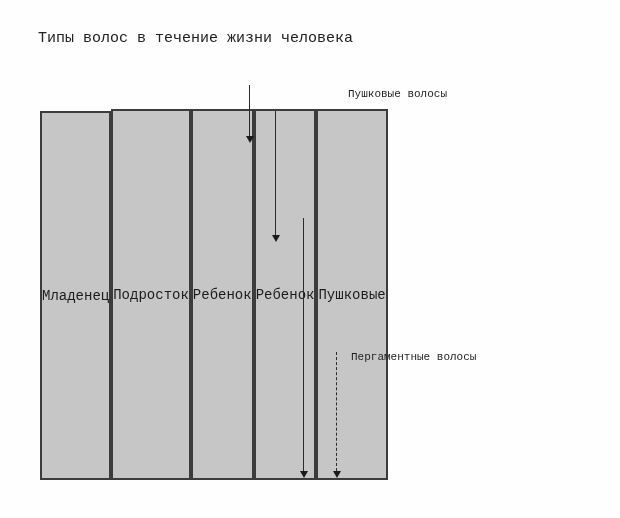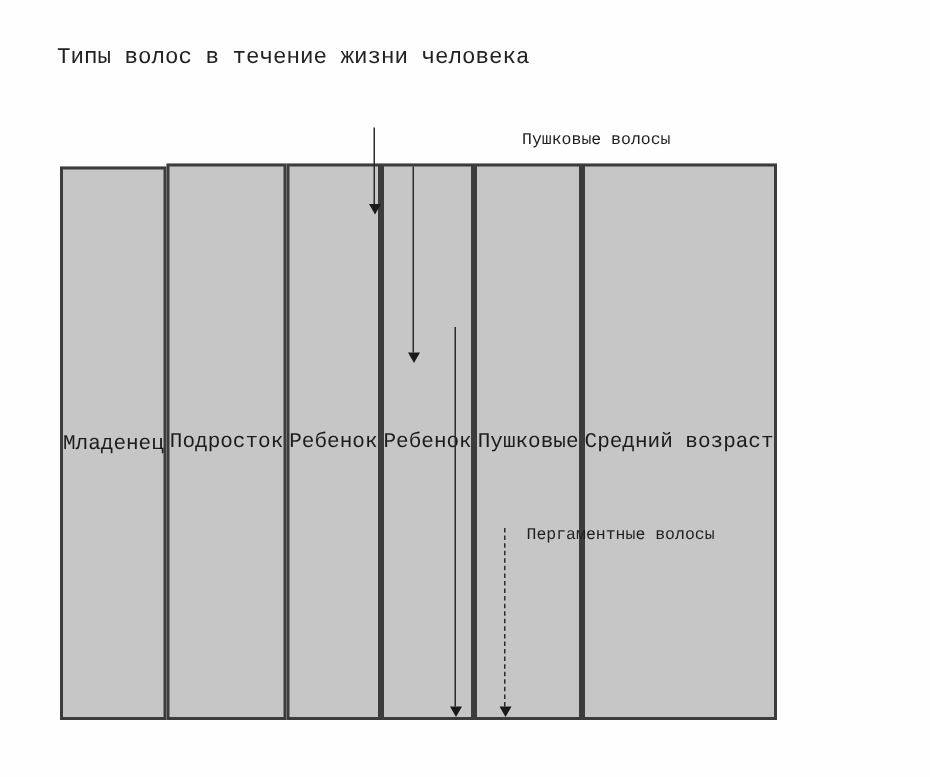--- a/index.html
+++ b/index.html
@@ -102,23 +102,20 @@
     </div>
     <div class="stage-box">
       <span class="stage-label">Ребенок</span>
     </div>
     <div class="stage-box">
       <span class="stage-label">Ребенок</span>
     </div>
     <div class="stage-box">
       <span class="stage-label">Пушковые</span>
     </div>
-    <div class="stage-box">
-      <span class="stage-label">Средний возраст</span>
-    </div>
   </div>
 
   <div class="arrow" id="arrow-vellus">
     <div class="line"></div>
     <div class="head"></div>
   </div>
   <div class="arrow" id="arrow-primary">
     <div class="line"></div>
     <div class="head"></div>
   </div>

